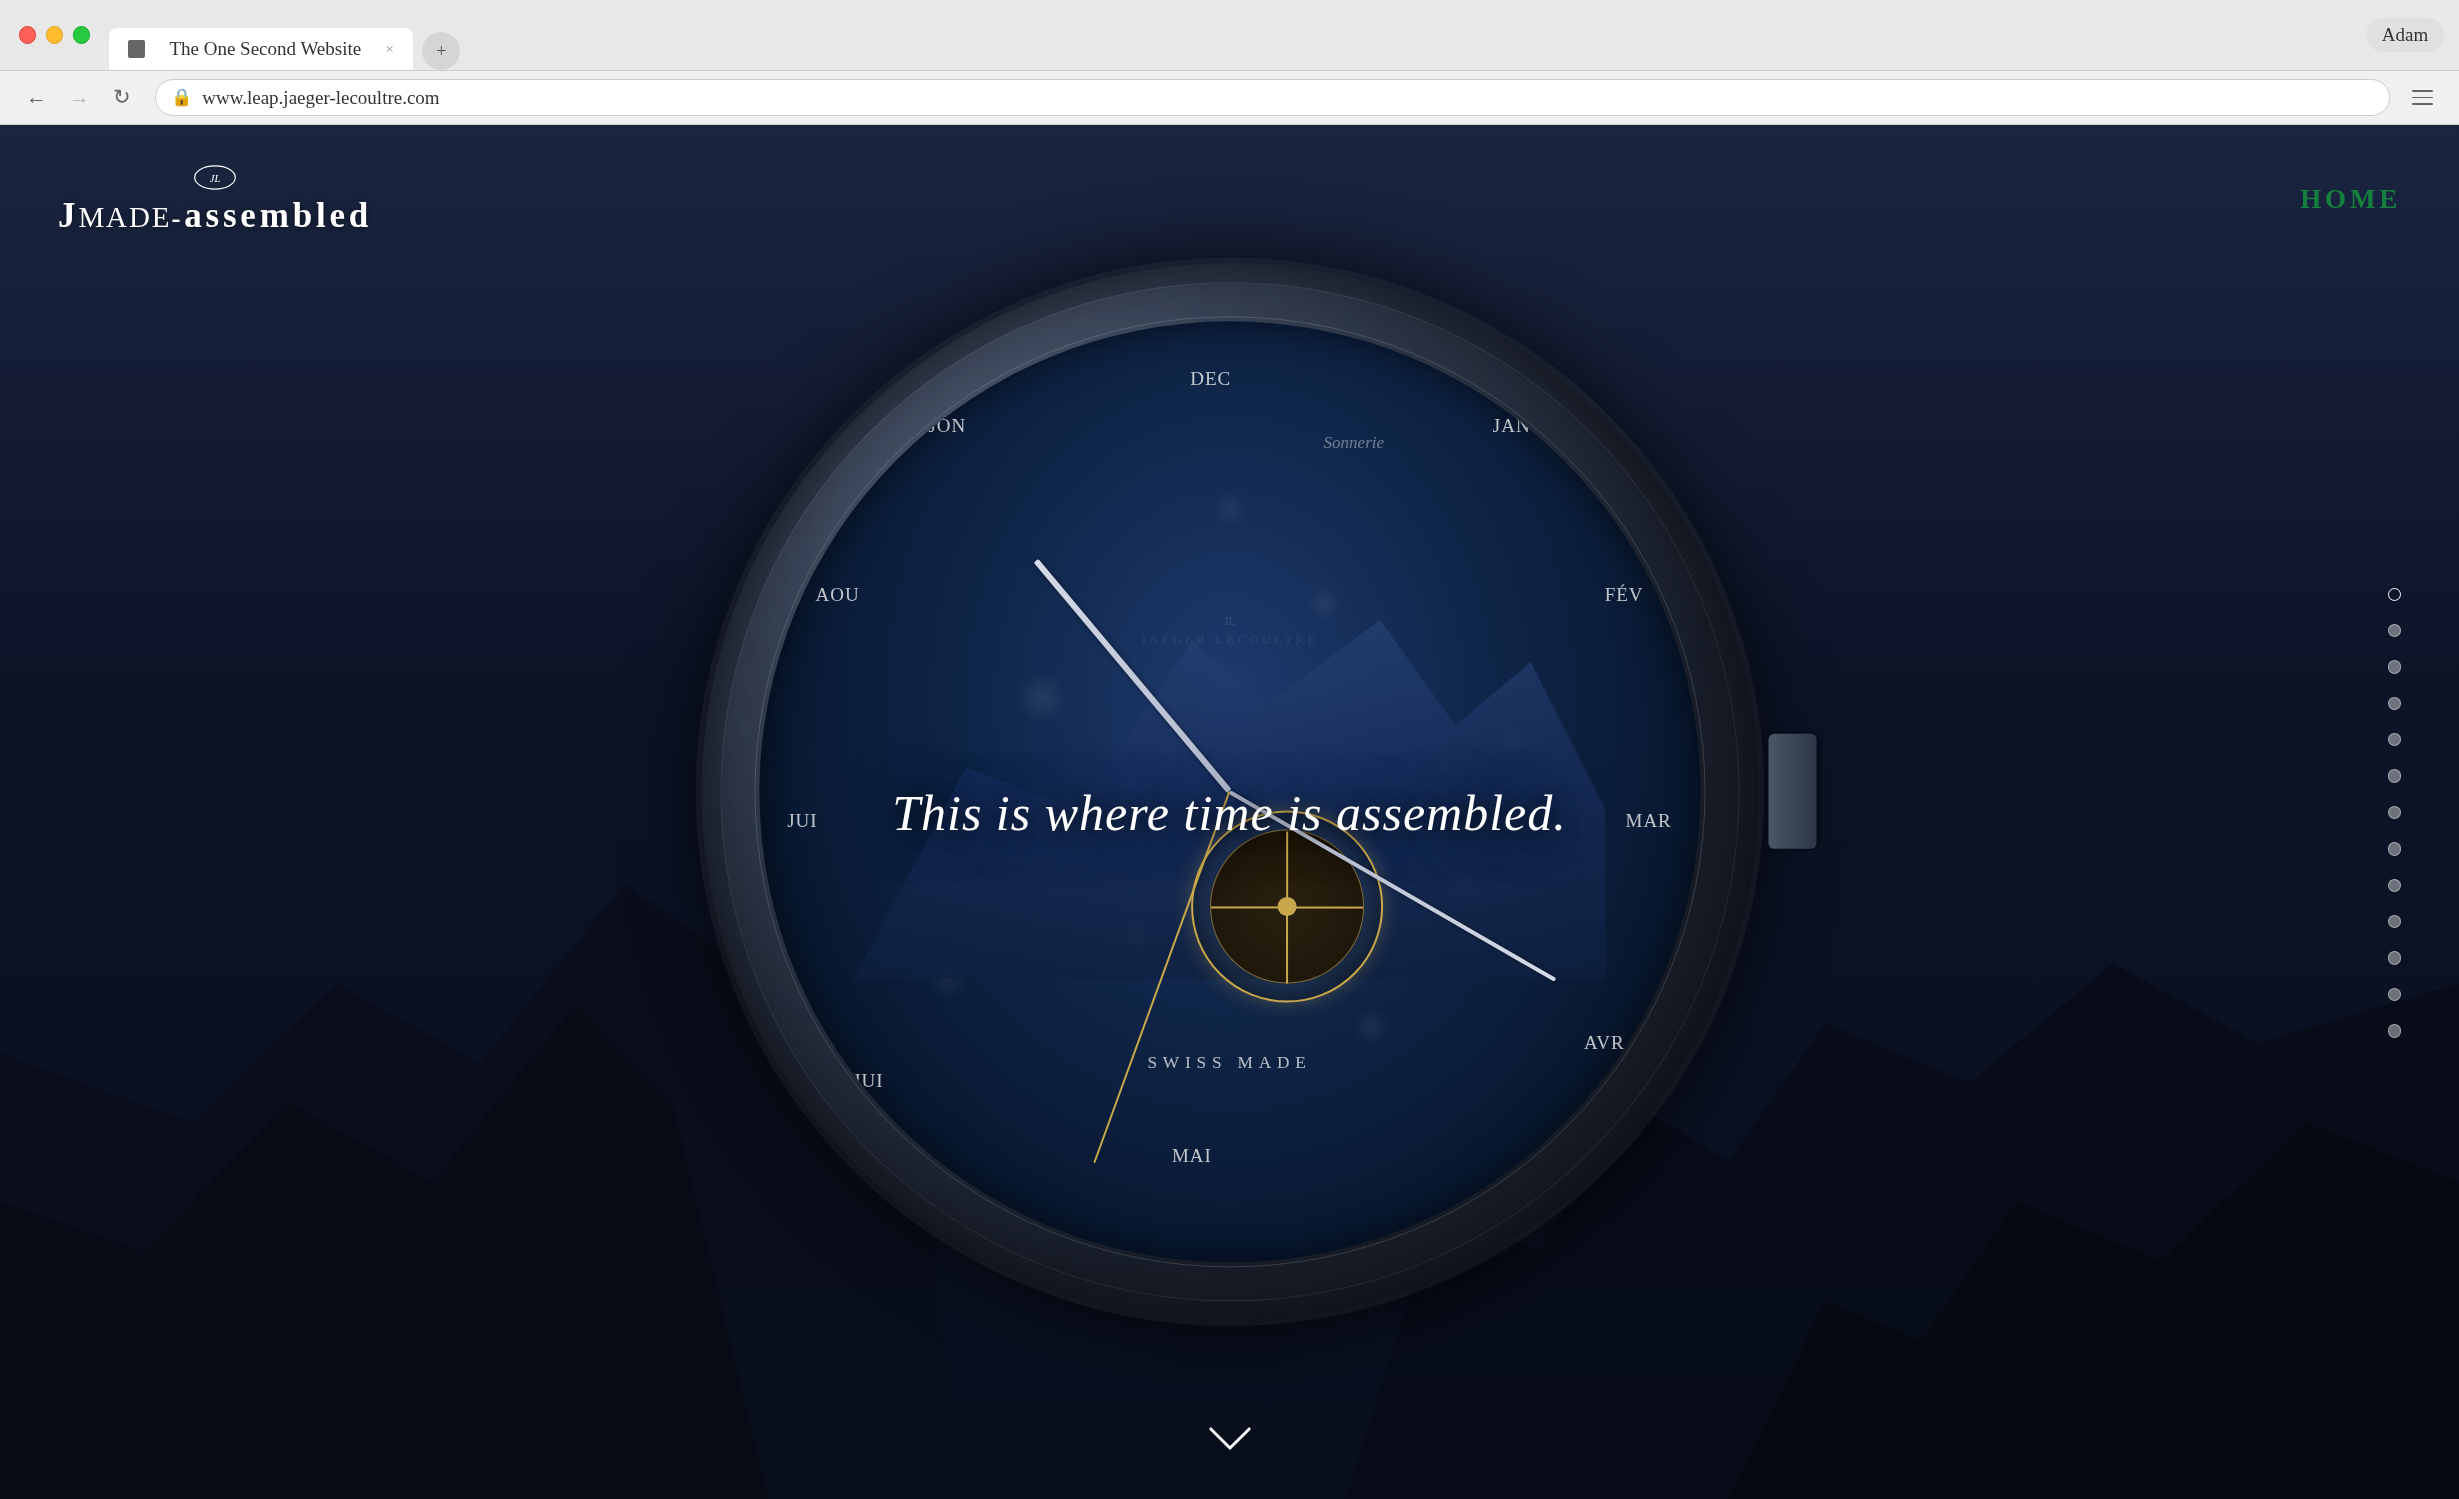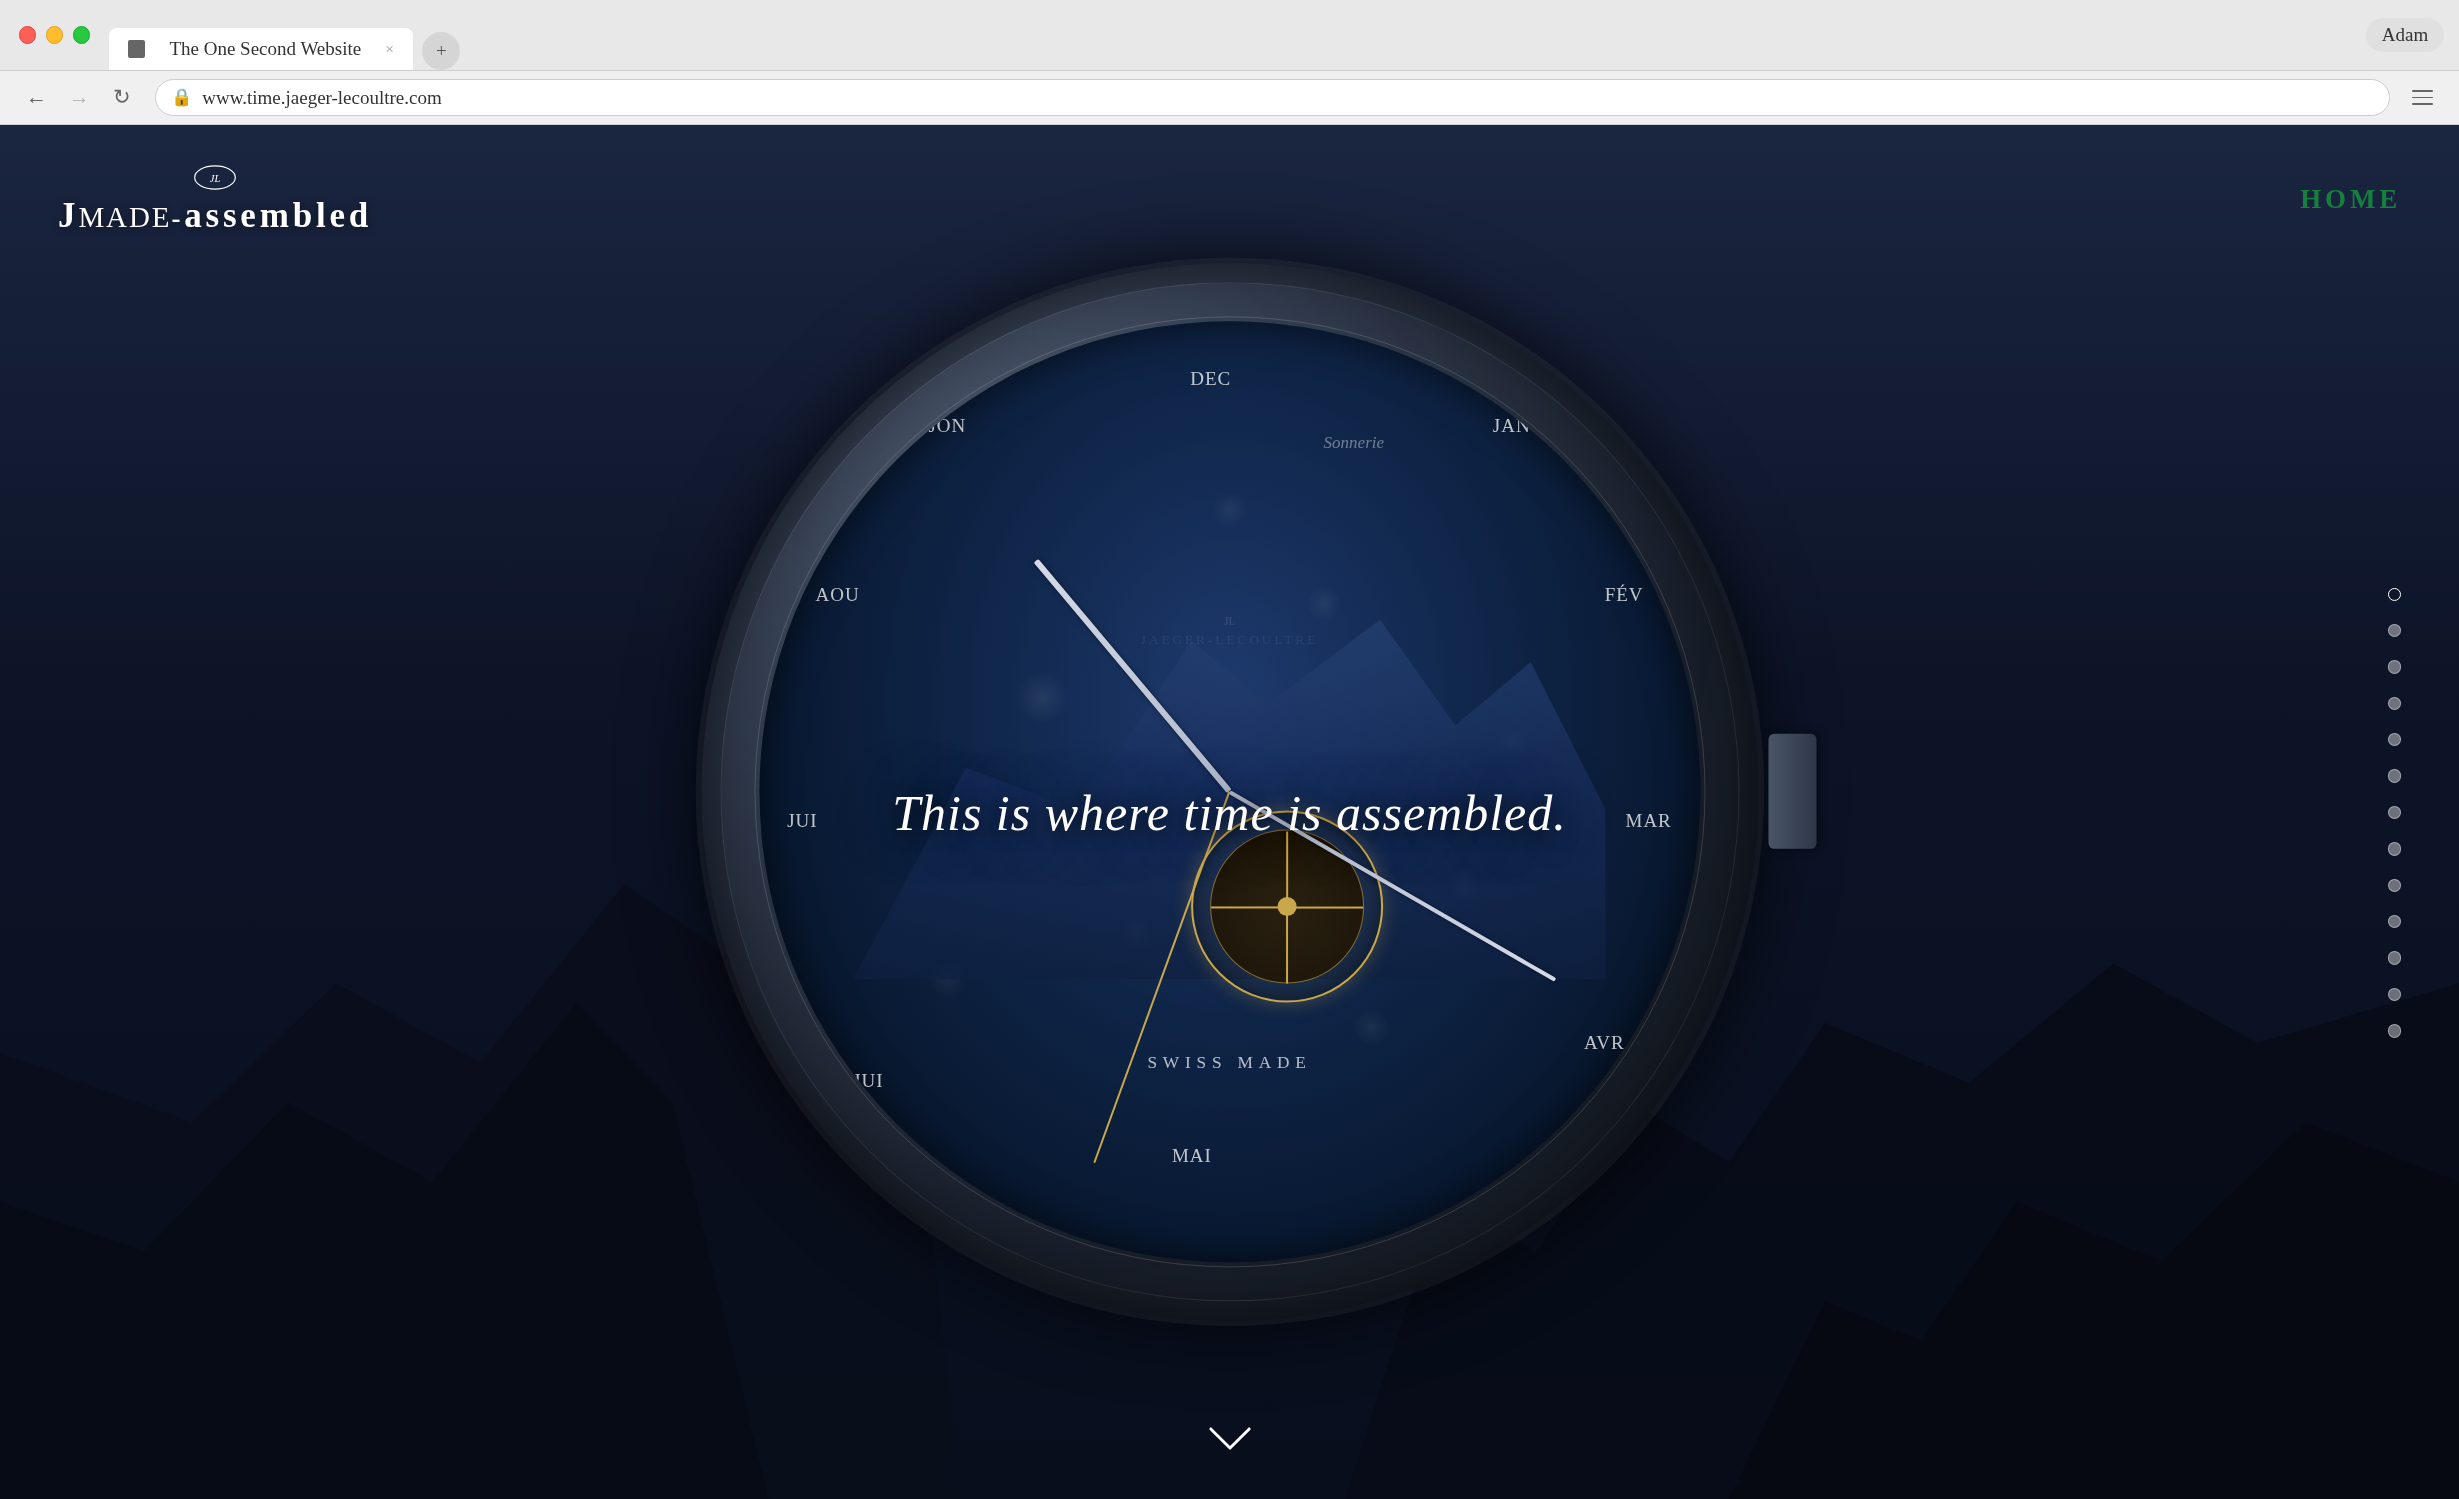--- a/index.html
+++ b/index.html
@@ -537,21 +537,21 @@
 </div>
 
 <div class="browser-toolbar">
   <div class="browser-nav-buttons">
     <div class="nav-btn">←</div>
     <div class="nav-btn" style="color:#bbb;">→</div>
     <div class="nav-btn">↻</div>
   </div>
   <div class="address-bar">
     <span class="lock-icon">🔒</span>
-    <span>www.time.jaeger-lecoultre.com</span>
+    <span>www.leap.jaeger-lecoultre.com</span>
   </div>
   <div class="browser-menu-btn">
     <span></span>
     <span></span>
     <span></span>
   </div>
 </div>
 
 <div class="website">
 

